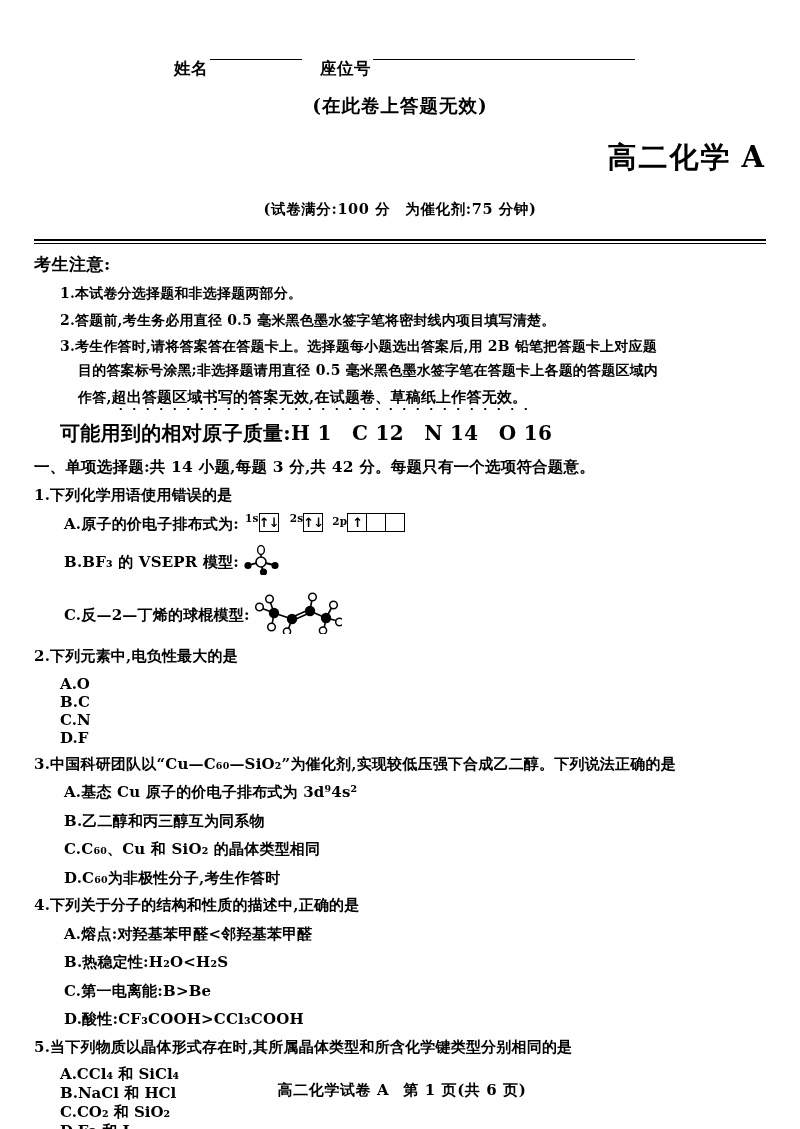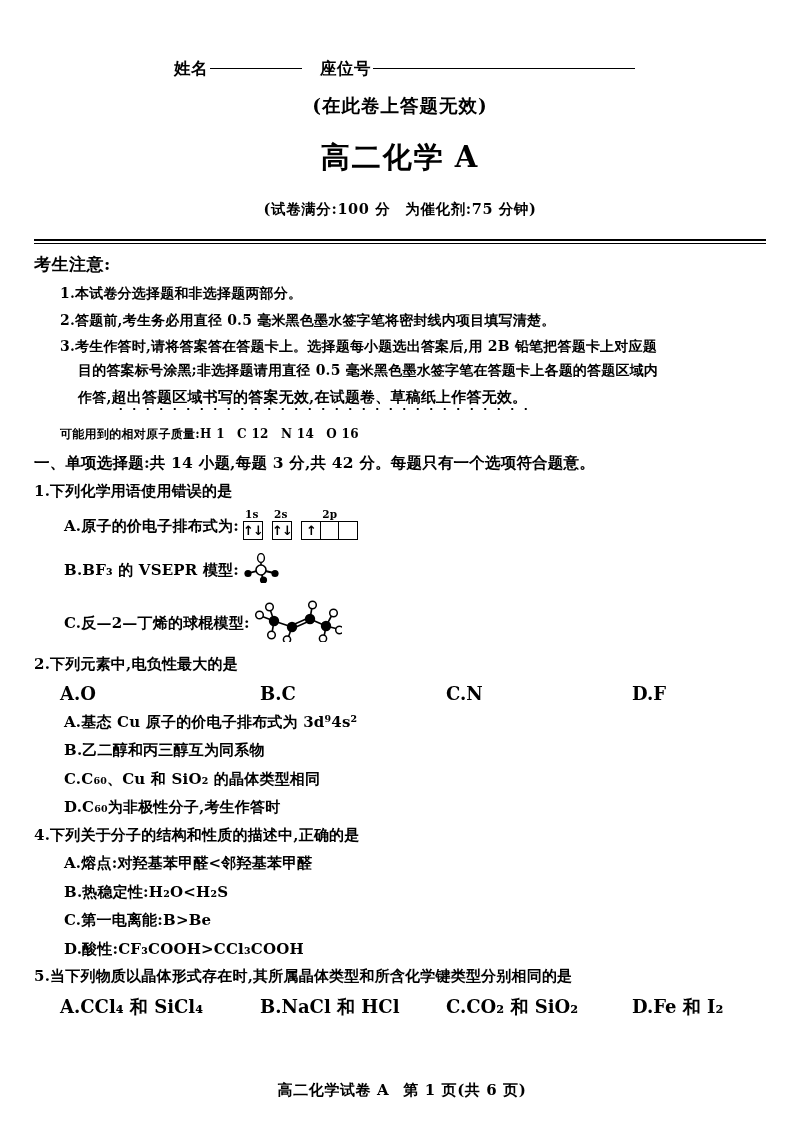--- a/index.html
+++ b/index.html
@@ -19,21 +19,21 @@
     position: relative;
     width: 800px;
     height: 1129px;
     box-sizing: border-box;
     padding: 0 34px;
   }
 
   
   .idline {
     display: flex;
-    align-items: center;
+    align-items: flex-start;
     padding-top: 58px;
     padding-left: 140px;
     font-size: 16.5px;
     font-weight: bold;
     letter-spacing: 0.5px;
   }
   .idline .lbl { white-space: nowrap; }
   .rule-short {
     display: inline-block;
     width: 92px;
@@ -49,21 +49,21 @@
     height: 1px;
   }
   .notice {
     text-align: center;
     font-size: 18.5px;
     font-weight: bold;
     margin-top: 13px;
     letter-spacing: 1px;
   }
   .paper-title {
-    text-align: center;
+    text-align: right;
     font-size: 29px;
     font-weight: bold;
     margin-top: 20px;
     letter-spacing: 2px;
   }
   .paper-title .lat { font-family: "DejaVu Serif", "Liberation Serif", serif; }
   .meta {
     text-align: center;
     font-size: 14.5px;
     font-weight: bold;
@@ -114,23 +114,23 @@
     left: 0;
     right: 0;
     bottom: -5px;
     height: 4px;
     background-image: radial-gradient(circle, #000 1.1px, transparent 1.2px);
     background-size: 13.5px 4px;
     background-repeat: repeat-x;
     background-position: 3px center;
   }
   .atomic {
-    font-size: 12px;
-    font-weight: bold;
-    margin-top: 20px;
+    font-size: 20px;
+    font-weight: bold;
+    margin-top: 14px;
     padding-left: 26px;
     letter-spacing: 0.3px;
   }
 
   
   .section-head {
     font-size: 15.5px;
     font-weight: bold;
     margin-top: 10px;
     letter-spacing: 0.2px;
@@ -151,37 +151,38 @@
     margin-top: 9px;
     letter-spacing: 0.2px;
     line-height: 1.3;
     display: flex;
     align-items: center;
   }
   .opt-row {
     display: flex;
     padding-left: 26px;
     margin-top: 8px;
-    font-size: 18px;
-    font-weight: bold;
+    font-size: 15px;
+    font-weight: bold;
+    flex-direction: column;
   }
   .opt-row > span { display: inline-block; }
   .w1 { width: 200px; }
   .w2 { width: 186px; }
   .w3 { width: 186px; }
 
   
   .orbital {
     display: inline-flex;
     align-items: flex-end;
     gap: 9px;
     margin-left: 4px;
     transform: translateY(-2px);
   }
-  .orb-group { display: flex; flex-direction: column; align-items: center; text-align: right; }
+  .orb-group { display: flex; flex-direction: row; align-items: center; text-align: right; }
   .orb-lbl {
     font-size: 10.5px;
     font-weight: bold;
     line-height: 1;
     margin-bottom: 2px;
     align-self: flex-start;
     padding-left: 2px;
   }
   .orb-lbl.center { align-self: center; padding-left: 0; }
   .orb-boxes { display: flex; }
@@ -349,20 +350,21 @@
 
 
   <div class="q">2.下列元素中,电负性最大的是</div>
   <div class="opt-row">
     <span class="w1">A.O</span>
     <span class="w2">B.C</span>
     <span class="w3">C.N</span>
     <span>D.F</span>
   </div>
 
+  <div class="q">3.中国科研团队以“Cu—C₆₀—SiO₂”为催化剂,实现较低压强下合成乙二醇。下列说法正确的是</div>
   <div class="opt">A.基态 Cu 原子的价电子排布式为 3d⁹4s²</div>
   <div class="opt">B.乙二醇和丙三醇互为同系物</div>
   <div class="opt">C.C₆₀、Cu 和 SiO₂ 的晶体类型相同</div>
   <div class="opt">D.C₆₀为非极性分子,考生作答时</div>
 
   <div class="q">4.下列关于分子的结构和性质的描述中,正确的是</div>
   <div class="opt">A.熔点:对羟基苯甲醛&lt;邻羟基苯甲醛</div>
   <div class="opt">B.热稳定性:H₂O&lt;H₂S</div>
   <div class="opt">C.第一电离能:B&gt;Be</div>
   <div class="opt">D.酸性:CF₃COOH&gt;CCl₃COOH</div>

